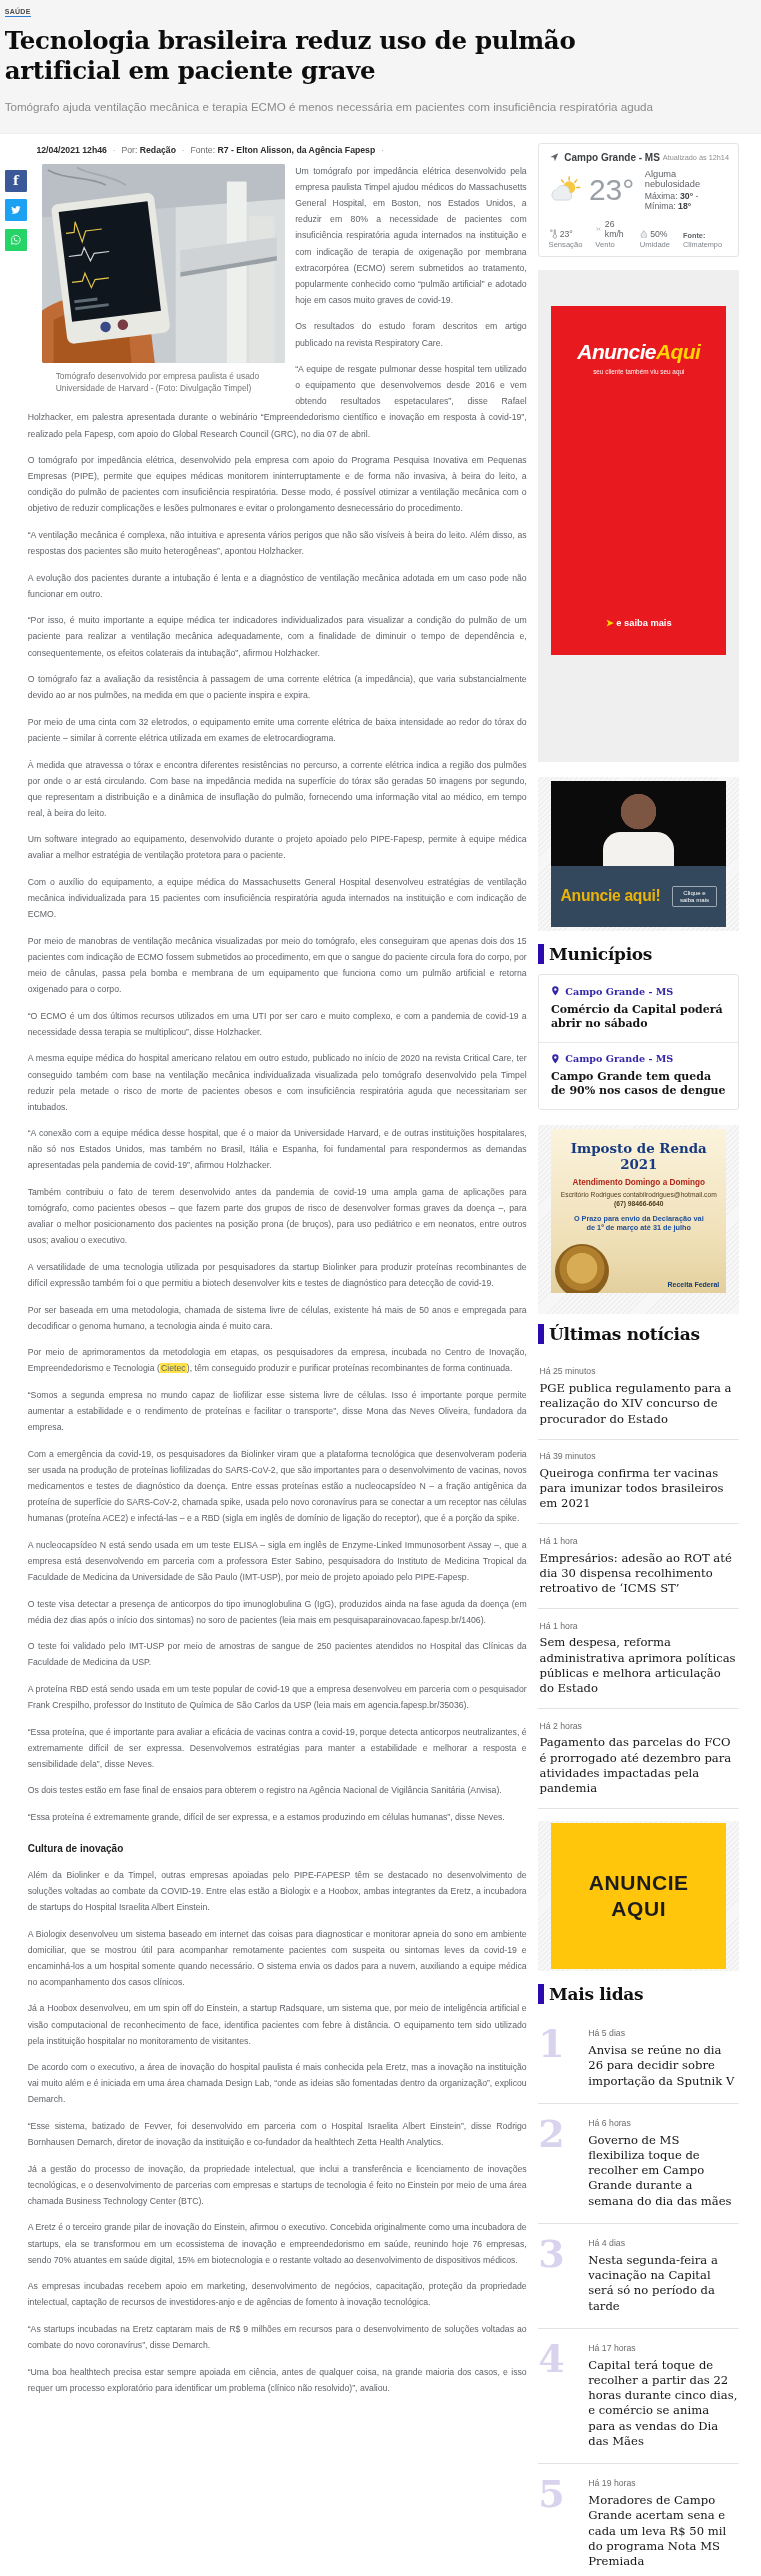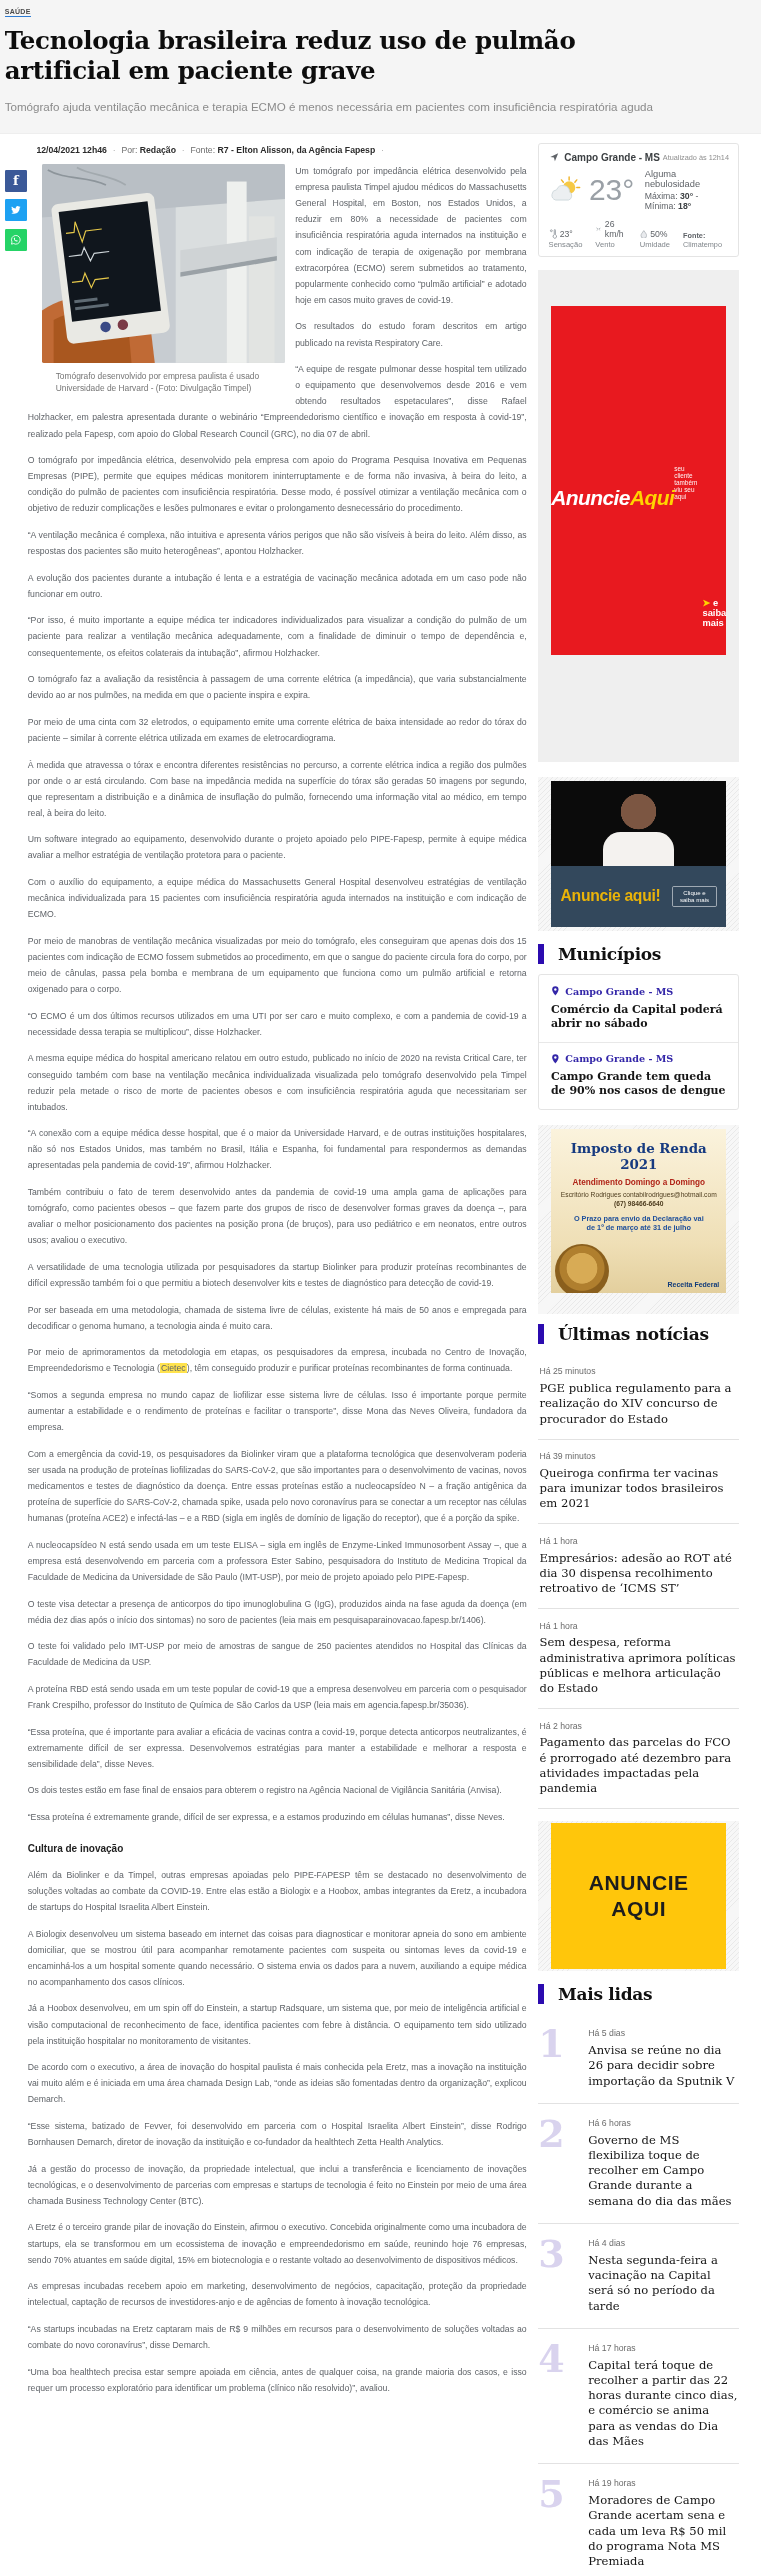--- a/index.html
+++ b/index.html
@@ -35,26 +35,26 @@
   .w-row2{display:flex;align-items:center;margin-top:5.8px;gap:5.8px}
   .w-temp{font-size:30px;font-weight:300;color:#9aa0a6;line-height:1}
   .w-cond{font-size:9.3px;color:#5f6368}
   .w-max{margin-top:2.3px;font-size:8.7px;color:#5f6368}
   .w-max b{color:#3c4043}
   .w-row3{display:flex;align-items:flex-end;gap:13px;margin-top:8.2px}
   .w-stat{font-size:8.7px;color:#5f6368}
   .w-stat .lab{font-size:7.6px;color:#80868b;margin-top:1.2px}
   .w-src{margin-left:auto;font-size:7.3px;color:#80868b}
   .w-src b{color:#5f6368}
-  .sec-head{display:flex;align-items:flex-start;gap:14px;margin:3.5px 0 10.5px}
+  .sec-head{display:flex;align-items:flex-start;gap:5px;margin:3.5px 0 10.5px}
   .sec-bar{width:5.8px;height:20px;background:#2b0baf}
   .sec-title{font-family:"DejaVu Serif",serif;font-weight:700;font-size:17px;color:#111;letter-spacing:-0.3px}
   .ad-slot{background:#f7f7f7;background-image:repeating-linear-gradient(135deg,#e9e9e9 0 0.6px,transparent 0.6px 3.5px);display:flex;justify-content:center;align-items:flex-start}
   .slot-red{height:492px;background:#efefef;background-image:none;padding-top:36px;margin-bottom:14.6px}
-  .ad-red{width:175px;height:349px;background:#e8191f;display:flex;flex-direction:row;align-items:center;color:#fff;cursor:pointer}
+  .ad-red{width:175px;height:349px;background:#e8191f;display:flex;flex-direction:column;align-items:center;color:#fff;cursor:pointer}
   .ad-red .logo{margin-top:34px;font-size:21px;font-weight:800;font-style:italic;letter-spacing:-0.6px}
   .ad-red .logo .y{color:#ffd400}
   .ad-red .tag{font-size:6.4px;margin-top:3.5px;opacity:.95}
   .ad-red .cta{margin-top:auto;margin-bottom:27px;font-size:9.3px;font-weight:700}
   .ad-red .cta .arr{color:#ffd400}
   .slot-board{height:154px;padding:4.1px 0;margin-bottom:13px}
   .ad-board{width:175px;height:146px;cursor:pointer;display:flex;flex-direction:column}
   .ad-board .pic{flex:1;background:radial-gradient(circle at 50% 36%,#7c5642 0 17.5px,#0b0b0b 18px);position:relative}
   .ad-board .pic:after{content:"";position:absolute;left:52px;right:52px;bottom:0;height:34px;background:#f4f2ef;border-radius:17.5px 17.5px 0 0}
   .ad-board .board{height:61px;background:#33485c;display:flex;align-items:center;padding:0 9.3px}
@@ -161,21 +161,21 @@
           <div class="body-item p">Um tomógrafo por impedância elétrica desenvolvido pela empresa paulista Timpel ajudou médicos do Massachusetts General Hospital, em Boston, nos Estados Unidos, a reduzir em 80% a necessidade de pacientes com insuficiência respiratória aguda internados na instituição e com indicação de terapia de oxigenação por membrana extracorpórea (ECMO) serem submetidos ao tratamento, popularmente conhecido como “pulmão artificial” e adotado hoje em casos muito graves de covid-19.</div>
 
           <div class="body-item p">Os resultados do estudo foram descritos em artigo publicado na revista Respiratory Care.</div>
 
           <div class="body-item p">“A equipe de resgate pulmonar desse hospital tem utilizado o equipamento que desenvolvemos desde 2016 e vem obtendo resultados espetaculares”, disse Rafael Holzhacker, em palestra apresentada durante o webinário “Empreendedorismo científico e inovação em resposta à covid-19”, realizado pela Fapesp, com apoio do Global Research Council (GRC), no dia 07 de abril.</div>
 
           <div class="body-item p">O tomógrafo por impedância elétrica, desenvolvido pela empresa com apoio do Programa Pesquisa Inovativa em Pequenas Empresas (PIPE), permite que equipes médicas monitorem ininterruptamente e de forma não invasiva, à beira do leito, a condição do pulmão de pacientes com insuficiência respiratória. Desse modo, é possível otimizar a ventilação mecânica com o objetivo de reduzir complicações e lesões pulmonares e evitar o prolongamento desnecessário do procedimento.</div>
 
           <div class="body-item p">“A ventilação mecânica é complexa, não intuitiva e apresenta vários perigos que não são visíveis à beira do leito. Além disso, as respostas dos pacientes são muito heterogêneas”, apontou Holzhacker.</div>
 
-          <div class="body-item p">A evolução dos pacientes durante a intubação é lenta e a estratégia de vacinação mecânica adotada em um caso pode não funcionar em outro.</div>
+          <div class="body-item p">A evolução dos pacientes durante a intubação é lenta e a diagnóstico de ventilação mecânica adotada em um caso pode não funcionar em outro.</div>
 
           <div class="body-item p">“Por isso, é muito importante a equipe médica ter indicadores individualizados para visualizar a condição do pulmão de um paciente para realizar a ventilação mecânica adequadamente, com a finalidade de diminuir o tempo de dependência e, consequentemente, os efeitos colaterais da intubação”, afirmou Holzhacker.</div>
 
           <div class="body-item p">O tomógrafo faz a avaliação da resistência à passagem de uma corrente elétrica (a impedância), que varia substancialmente devido ao ar nos pulmões, na medida em que o paciente inspira e expira.</div>
 
           <div class="body-item p">Por meio de uma cinta com 32 eletrodos, o equipamento emite uma corrente elétrica de baixa intensidade ao redor do tórax do paciente – similar à corrente elétrica utilizada em exames de eletrocardiograma.</div>
 
           <div class="body-item p">À medida que atravessa o tórax e encontra diferentes resistências no percurso, a corrente elétrica indica a região dos pulmões por onde o ar está circulando. Com base na impedância medida na superfície do tórax são geradas 50 imagens por segundo, que representam a distribuição e a dinâmica de insuflação do pulmão, fornecendo uma informação vital ao médico, em tempo real, à beira do leito.</div>
 
           <div class="body-item p">Um software integrado ao equipamento, desenvolvido durante o projeto apoiado pelo PIPE-Fapesp, permite à equipe médica avaliar a melhor estratégia de ventilação protetora para o paciente.</div>

